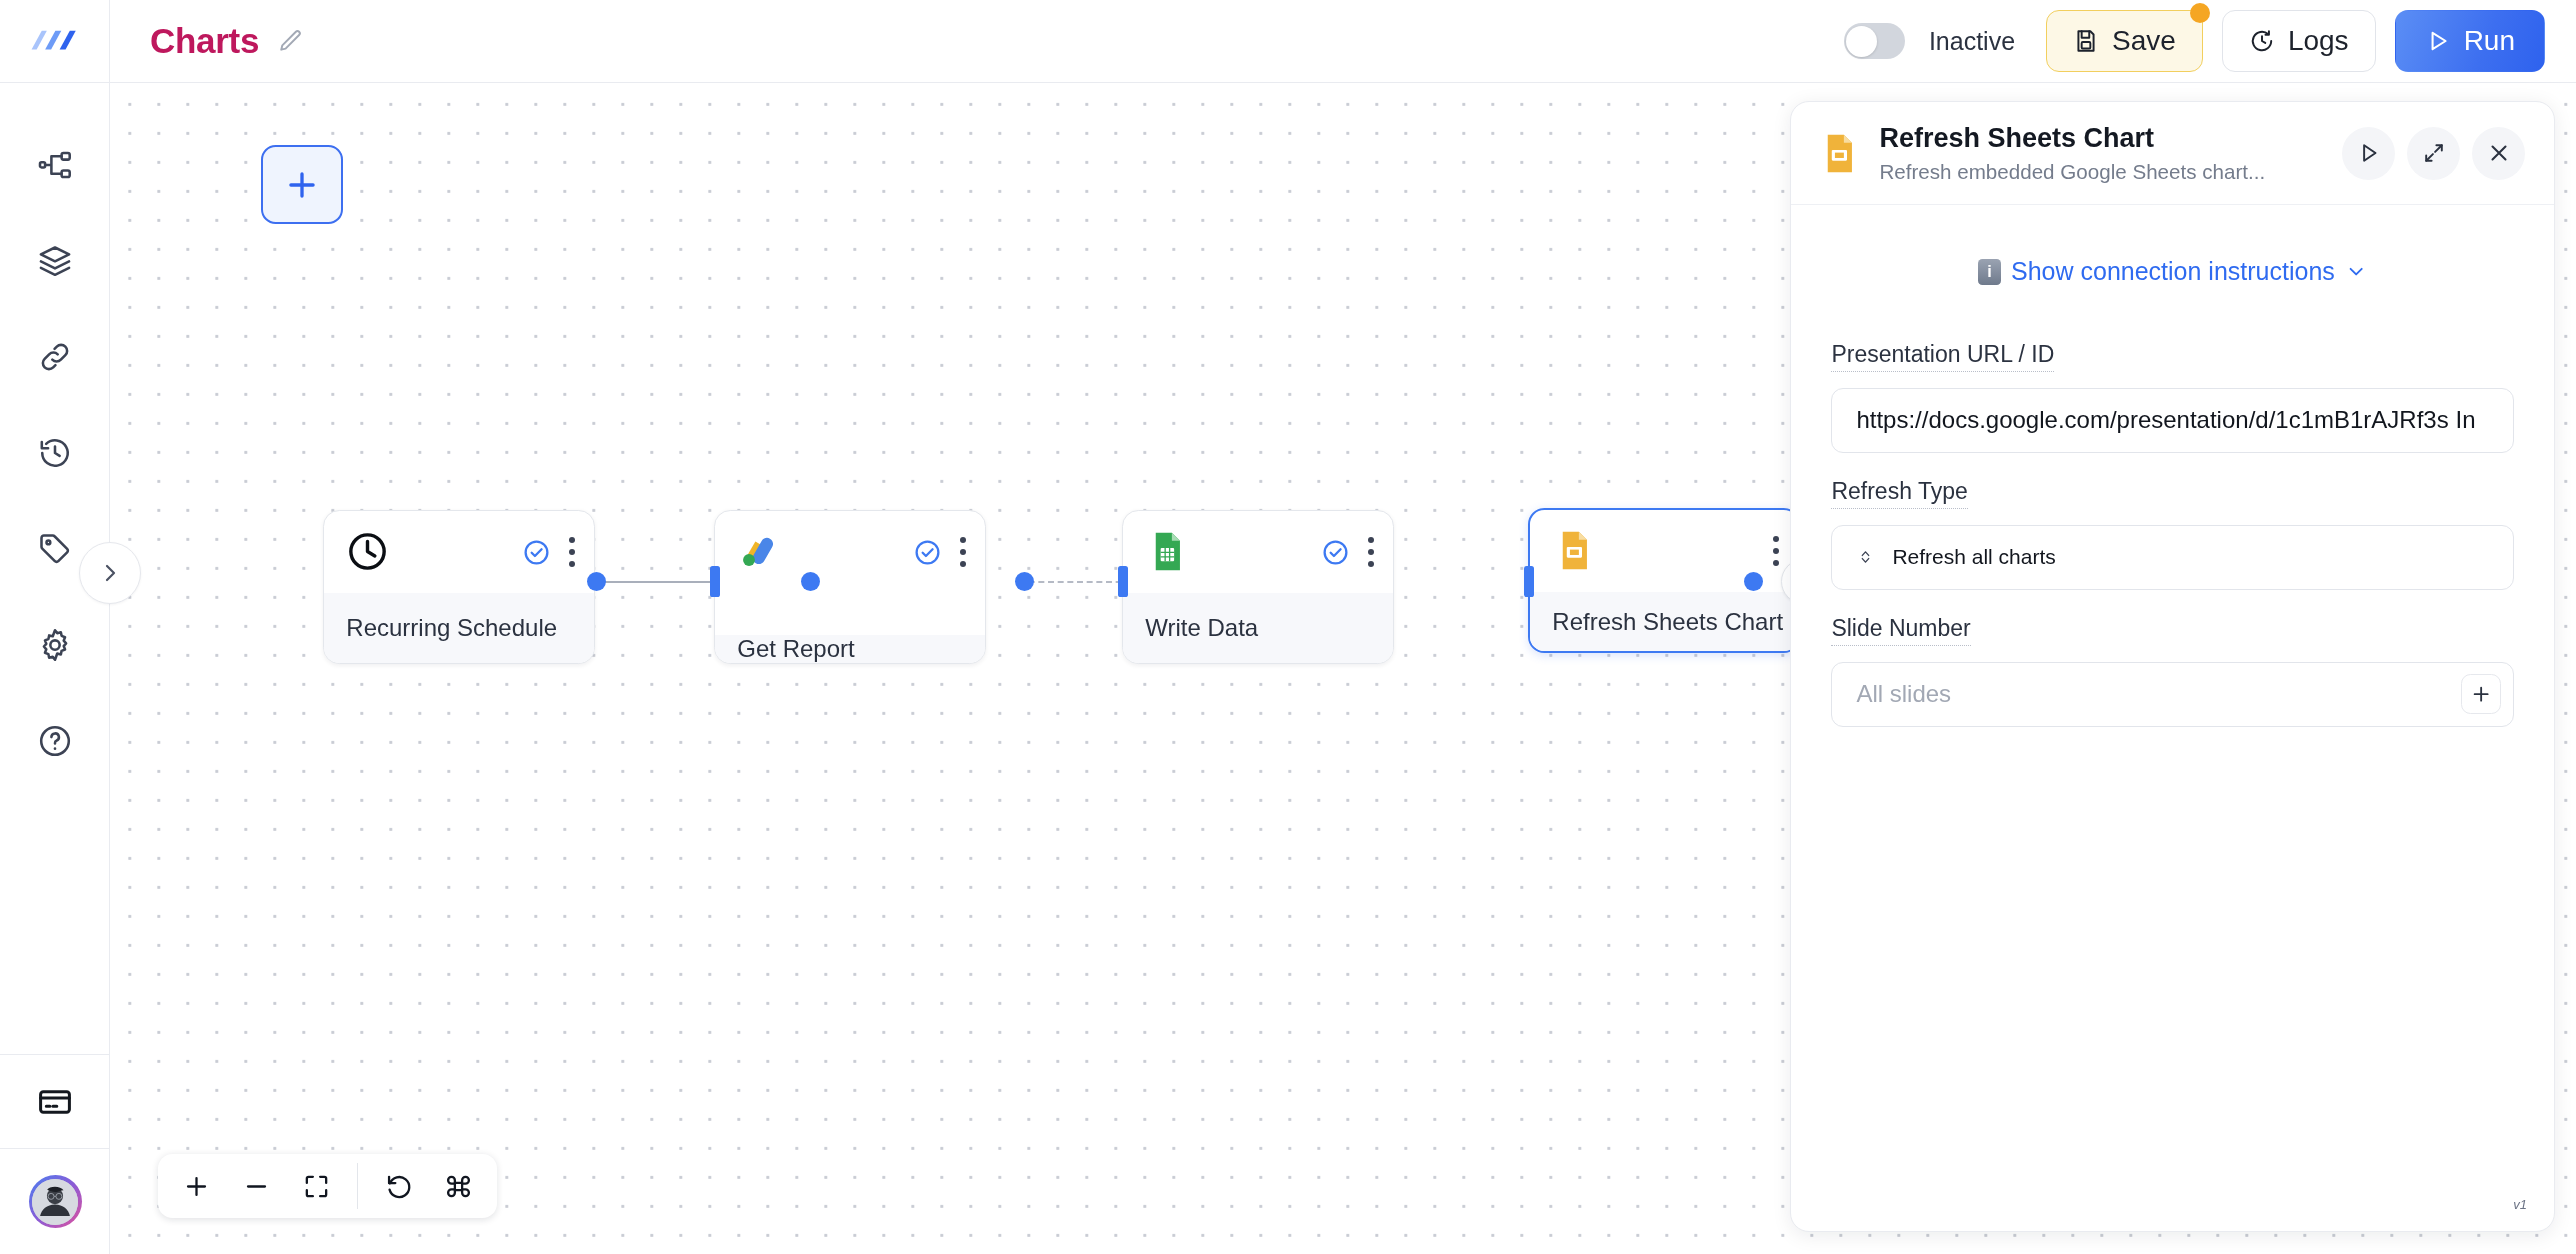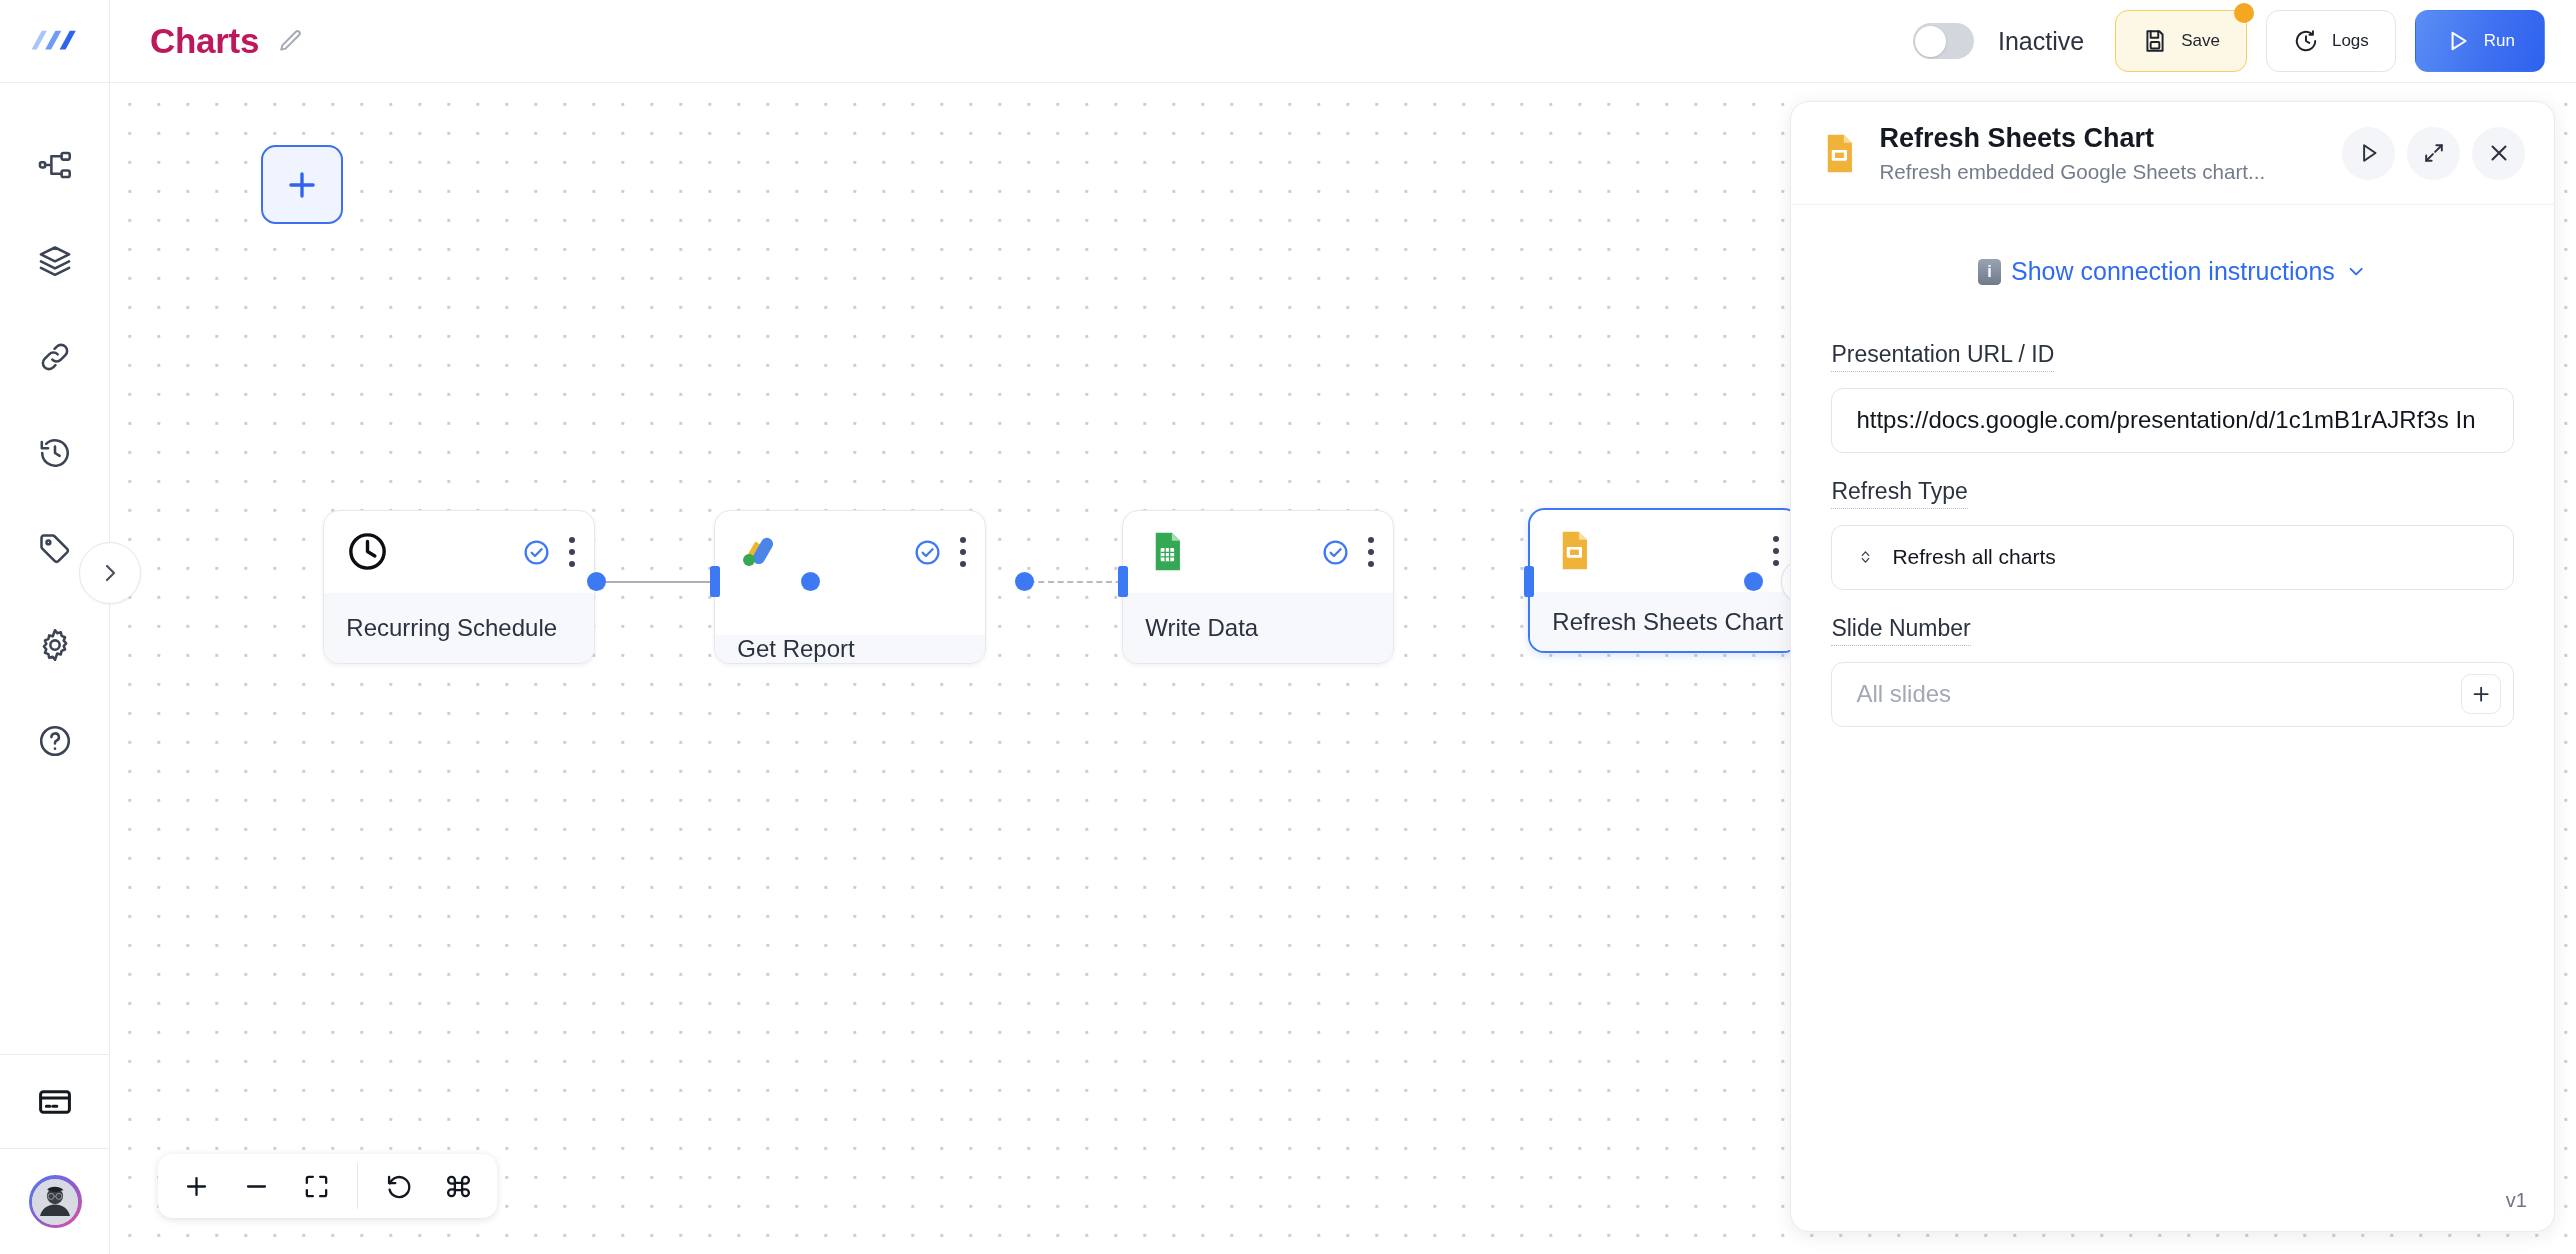--- a/index.html
+++ b/index.html
@@ -32,21 +32,21 @@
     position: relative; cursor: pointer; flex: 0 0 auto;
   }
   .toggle .knob {
     position: absolute; top: 2.6px; left: 2.6px; width: 31px; height: 31px; border-radius: 50%;
     background: #fff; box-shadow: 0 0.9px 2.6px rgba(0,0,0,.16);
   }
   .toggle-label { font-size: 25px; color: #2b3240; margin-left: 5.2px; margin-right: 12px; }
 
   .btn {
     height: 62px; border-radius: 13px; display: flex; align-items: center; gap: 13px;
-    padding: 0 26px; font-size: 17px; cursor: pointer; border: 1.7px solid #e1e4ea;
+    padding: 0 26px; font-size: 28px; cursor: pointer; border: 1.7px solid #e1e4ea;
     background: #fff; color: #1d222c; position: relative; white-space: nowrap;
   }
   .btn svg { width: 26px; height: 26px; flex: 0 0 26px; }
   .btn-save { background: #fdf8e6; border-color: #f2cf5e; }
   .btn-save .dot {
     position: absolute; top: -7.7px; right: -7.7px; width: 20px; height: 20px;
     border-radius: 50%; background: #f5a623;
   }
   .btn-run {
     background: linear-gradient(110deg,#5b8ef5 0%,#3d6ff0 60%,#2e62ee 100%);
@@ -203,21 +203,21 @@
   .url-shell { overflow: hidden; padding-right: 0; }
   .url-inner { display: flex; align-items: center; width: 100%; position: relative; }
   .url-tail { font-size: 24px; color: #12161e; white-space: nowrap; margin-left: 6.9px; }
   .url-plus { position: absolute; right: -40px; }
   .select-shell {
     height: 65px; border: 0.9px solid #e2e5eb; border-radius: 12px; background: #fff;
     display: flex; align-items: center; padding: 0 24px; gap: 17px; cursor: pointer;
   }
   .select-arrows { width: 19px; height: 26px; color: #3c4354; flex: 0 0 19px; }
   .select-val { font-size: 21px; color: #12161e; }
-  .version { position: absolute; right: 27.5px; bottom: 19px; font-size: 20px; color: #6c7486; }
+  .version { position: absolute; right: 27.5px; bottom: 19px; font-size: 13px; color: #6c7486; font-style: italic; }
 </style>
 </head>
 <body>
 
 <div id="app">
 
   <div class="topbar">
     <div class="logo-cell">
       <svg class="logo-svg" viewBox="0 0 62 40">
         <path d="M4 30 L16 8 L22 8 L10 30 Z" fill="#a9c4fb"></path>

